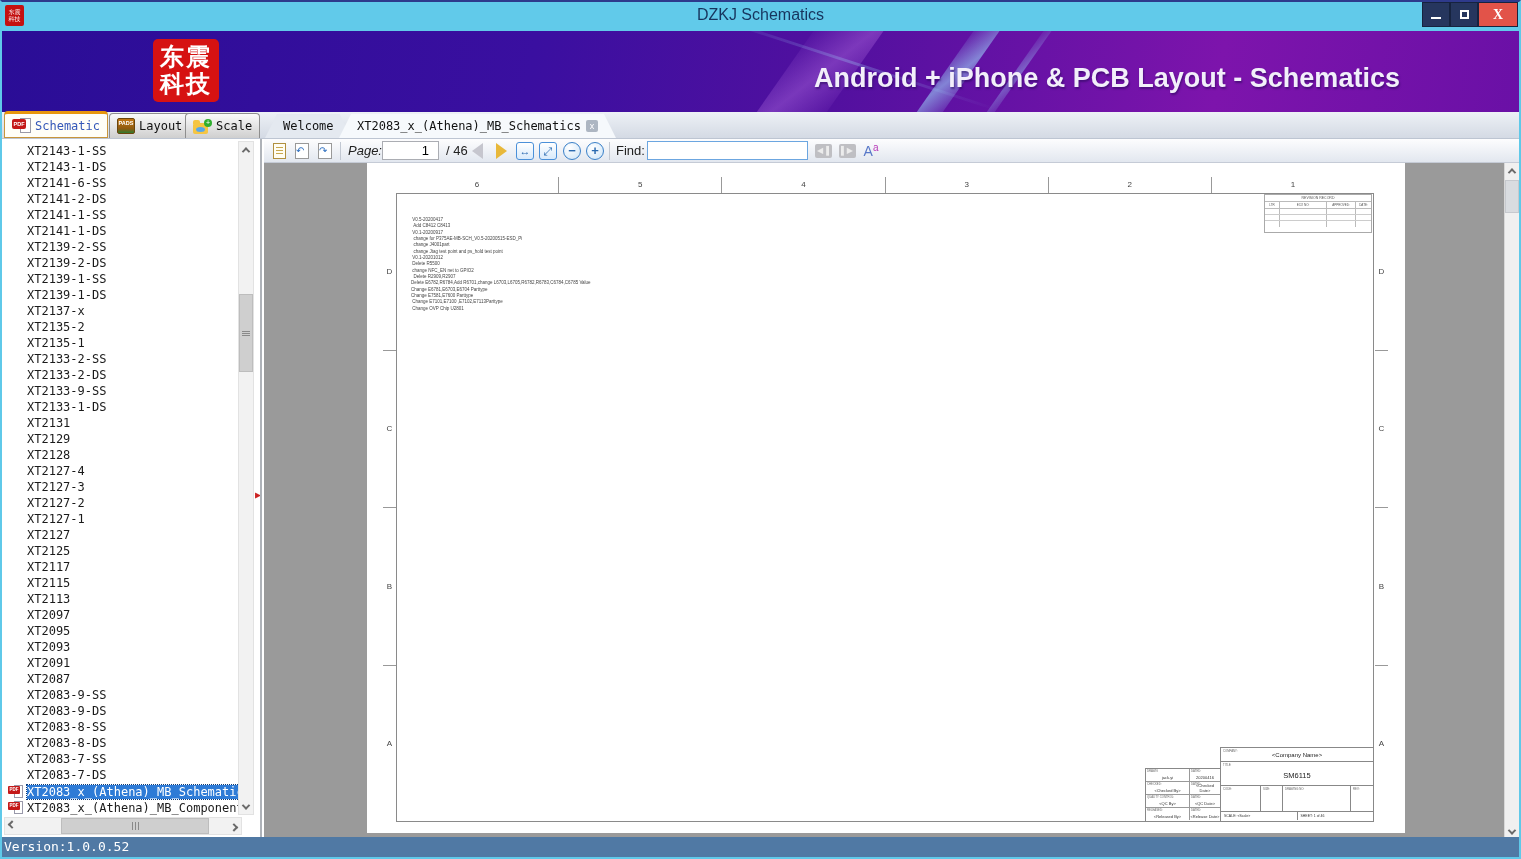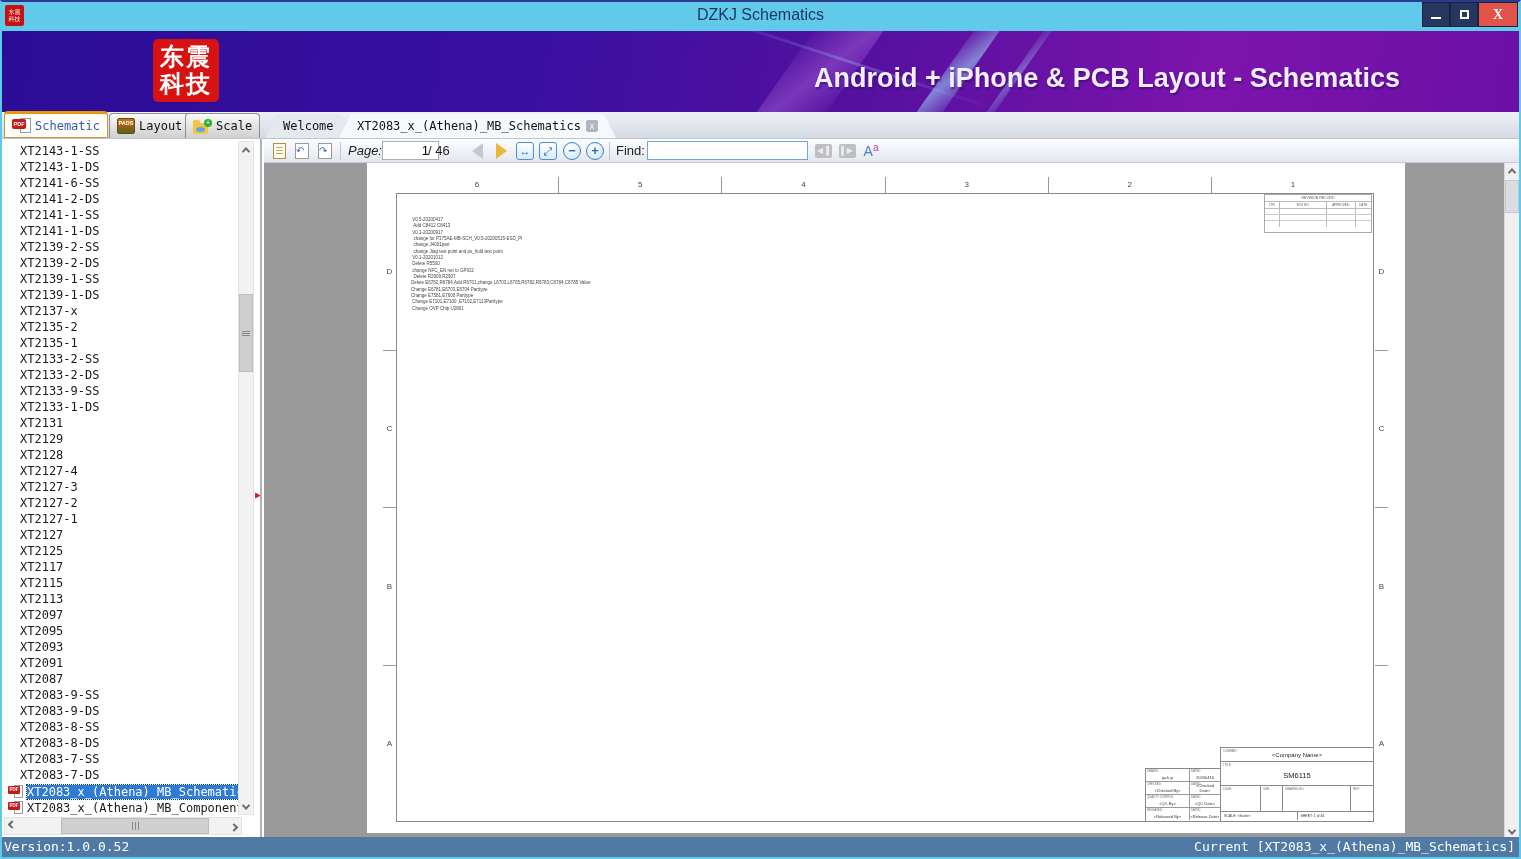--- a/index.html
+++ b/index.html
@@ -67,21 +67,21 @@
   .ic-share { position:relative; width:19px; height:15px; }
   .ic-share .fold { position:absolute; left:0; bottom:0; width:15px; height:11px; background:#F5C542; border-radius:2px; }
   .ic-share .fold:before { content:""; position:absolute; left:0; top:-3px; width:7px; height:4px; background:#F5C542; border-radius:2px 2px 0 0; }
   .ic-share .cloud { position:absolute; left:3px; bottom:2px; width:9px; height:5px; background:#58A7E8; border-radius:50%; }
   .ic-share .plus { position:absolute; right:0; top:0; width:8px; height:8px; background:#2FAF2F; border-radius:50%;
     color:#fff; font-size:7px; line-height:8px; text-align:center; font-family:"Liberation Sans",sans-serif; }
 
   
   .sidebar { position:absolute; left:0; top:137px; width:260px; height:700px; background:#fff;
     border-right:2px solid #AEB2B8; overflow:hidden; }
-  .model-list { position:absolute; left:8px; top:4px; width:236px; }
+  .model-list { position:absolute; left:15px; top:4px; width:236px; }
   .model-item { height:16px; line-height:16px; padding-left:10px; font-size:12px; color:#1A1A1A; white-space:pre; }
   .pdf-item { position:absolute; left:0; width:236px; height:16px; display:flex; align-items:center; gap:3px;
     padding-left:6px; font-size:12px; color:#1A1A1A; white-space:nowrap; overflow:hidden; }
   .pdf-item .lbl { white-space:nowrap; }
   .pdf-item.selected .lbl { background:#2E7BD6; color:#fff; outline:1px dotted #0A3A7A; }
   .mini-pdf { position:relative; flex:0 0 16px; width:16px; height:14px; }
   .mini-pdf .pg { position:absolute; right:1px; top:0; width:9px; height:13px; background:#fff; border:1px solid #99A; }
   .mini-pdf .bd { position:absolute; left:0; top:1px; width:12px; height:8px; background:#C41919; border-radius:1px;
     color:#fff; font-size:4.5px; font-weight:bold; line-height:8px; text-align:center; font-family:"Liberation Sans",sans-serif; }
   .collapse-arrow { position:absolute; right:-1px; top:350px; color:#C22; font-size:10px; }
@@ -362,21 +362,21 @@
           </div>
       </div>
       <div class="tb" style="left:51px;">
         <div class="ic-pageview">
             <span>↷</span>
           </div>
       </div>
       <div class="tsep" style="left:76px;"></div>
       <div class="tlabel" style="left:84px;font-style:italic;">Page:</div>
       <input class="page-input" value="1" style="">
-      <div class="tlabel" style="left:164px;">/ 46</div>
+      <div class="tlabel" style="left:182px;">/ 46</div>
       <div class="tb" style="left:203px;">
           <div class="arr-left"></div>
         </div>
       <div class="tb" style="left:227px;">
           <div class="arr-right"></div>
         </div>
       <div class="tb" style="left:251px;">
           <div class="fit-btn">↔</div>
         </div>
       <div class="tb" style="left:274px;">
@@ -540,16 +540,15 @@
         <div class="view-thumb"></div>
         <div class="scroll-btn" style="bottom:0;">
             <div class="chev down"></div>
           </div>
       </div>
     </div>
   </div>
 
   <div class="statusbar">
     <span class="status-left">Version:1.0.0.52</span>
-    <span class="status-right">Current [XT2083_x_(Athena)_MB_Schematics]</span>
   </div>
 
 </div>
 
 </body></html>

